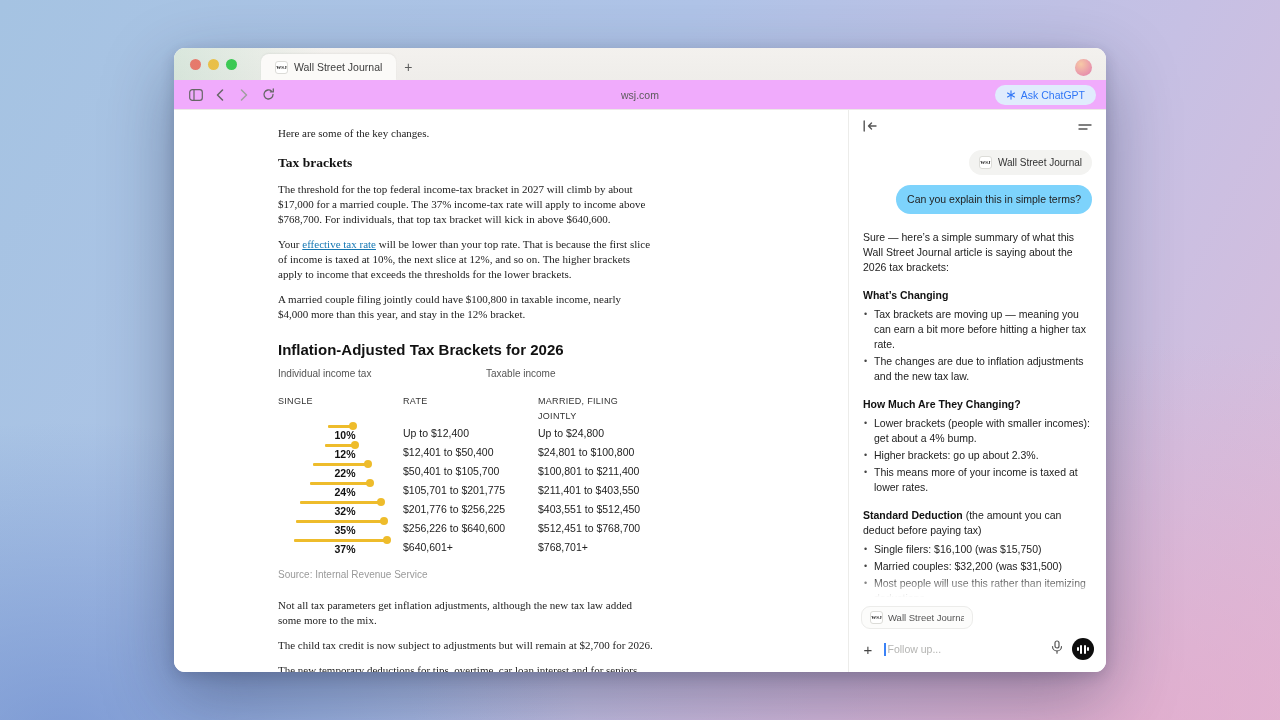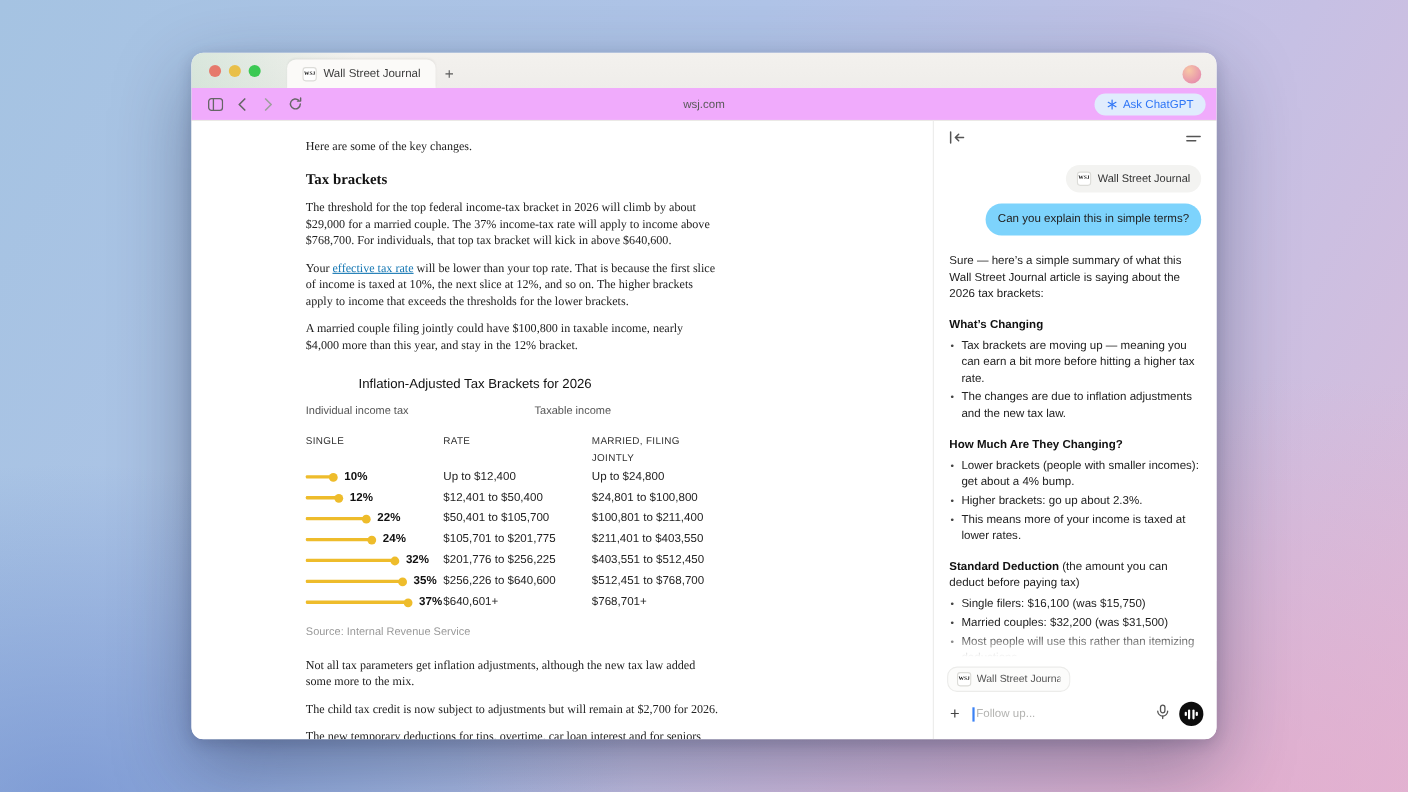--- a/index.html
+++ b/index.html
@@ -51,28 +51,28 @@
 
   
   .article { flex:1; background:#fff; overflow:hidden; padding:16px 0 0 104px;
     font-family:"Liberation Serif", serif; font-size:11px; line-height:15px; color:#222; }
   .article-inner { width:375px; }
   .article p { margin:0 0 10px; }
   .a-h { font-size:13.5px; font-weight:700; margin:14px 0 12px; color:#111; }
   .a-link { color:#1577b3; text-decoration:underline; cursor:pointer; }
 
   .chartbox { margin:20px 0 16px; font-family:"Liberation Sans", sans-serif; }
-  .c-title { font-size:12px; font-weight:400; color:#111;margin-left:48px; }
+  .c-title { font-size:15px; font-weight:700; color:#111; }
   .c-sub { display:flex; margin-top:9px; font-size:10px; color:#555; }
   .c-sub .l { width:208px; }
   .c-head { display:grid; grid-template-columns:125px 135px 1fr; margin-top:13px;
     font-size:9px; letter-spacing:.3px; color:#333; font-weight:400; }
   .t-row { display:grid; grid-template-columns:125px 135px 1fr; align-items:center; height:19px;
     font-size:10.5px; color:#222; }
-  .rate-cell { display:flex; align-items:center; }
+  .rate-cell { display:flex; align-items:center;flex-direction:column; }
   .bar { height:3px; background:#eebc2b; position:relative; border-radius:1px; }
   .bar::after { content:""; position:absolute; right:-3px; top:-2.5px; width:8px; height:8px;
     border-radius:50%; background:#eebc2b; }
   .rate-label { font-weight:700; margin-left:9px; font-size:10.5px; color:#111; }
   .c-source { margin-top:10px; font-size:10px; color:#9a9a9a; }
 
   
   .chat { flex:0 0 258px; border-left:1px solid #ececea; background:#fff;
     display:flex; flex-direction:column; min-height:0; }
   .chat-header { height:34px; flex:0 0 34px; display:flex; align-items:center;
@@ -165,21 +165,21 @@
       <span>Ask ChatGPT</span>
     </div>
   </div>
 
   <div class="content">
 
     <div class="article">
       <div class="article-inner">
         <p>Here are some of the key changes.</p>
         <div class="a-h">Tax brackets</div>
-        <p>The threshold for the top federal income-tax bracket in 2026 will climb by about $29,000 for a married couple. The 37% income-tax rate will apply to income above $768,700. For individuals, that top tax bracket will kick in above $640,600.</p>
+        <p>The threshold for the top federal income-tax bracket in 2027 will climb by about $17,000 for a married couple. The 37% income-tax rate will apply to income above $768,700. For individuals, that top tax bracket will kick in above $640,600.</p>
         <p><span>Your </span><span class="a-link">effective tax rate</span><span> will be lower than your top rate. That is because the first slice of income is taxed at 10%, the next slice at 12%, and so on. The higher brackets apply to income that exceeds the thresholds for the lower brackets.</span></p>
         <p>A married couple filing jointly could have $100,800 in taxable income, nearly $4,000 more than this year, and stay in the 12% bracket.</p>
 
         <div class="chartbox">
           <div class="c-title">Inflation-Adjusted Tax Brackets for 2026</div>
           <div class="c-sub">
             <span class="l">Individual income tax</span>
             <span>Taxable income</span>
           </div>
           <div class="c-head">

